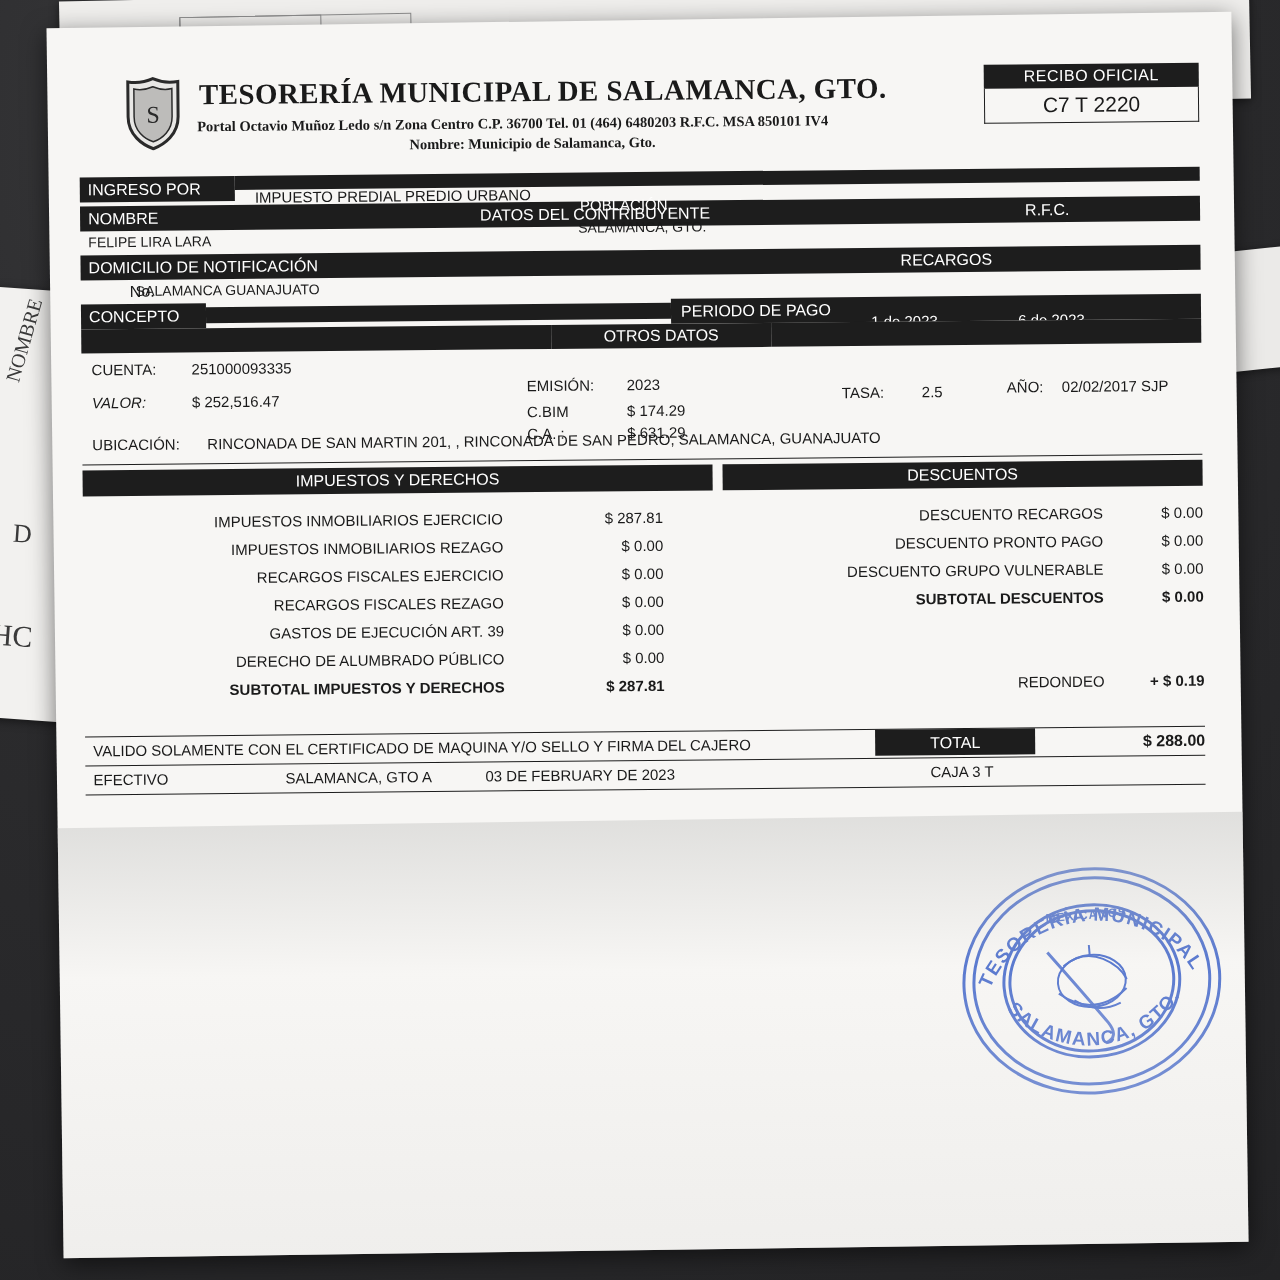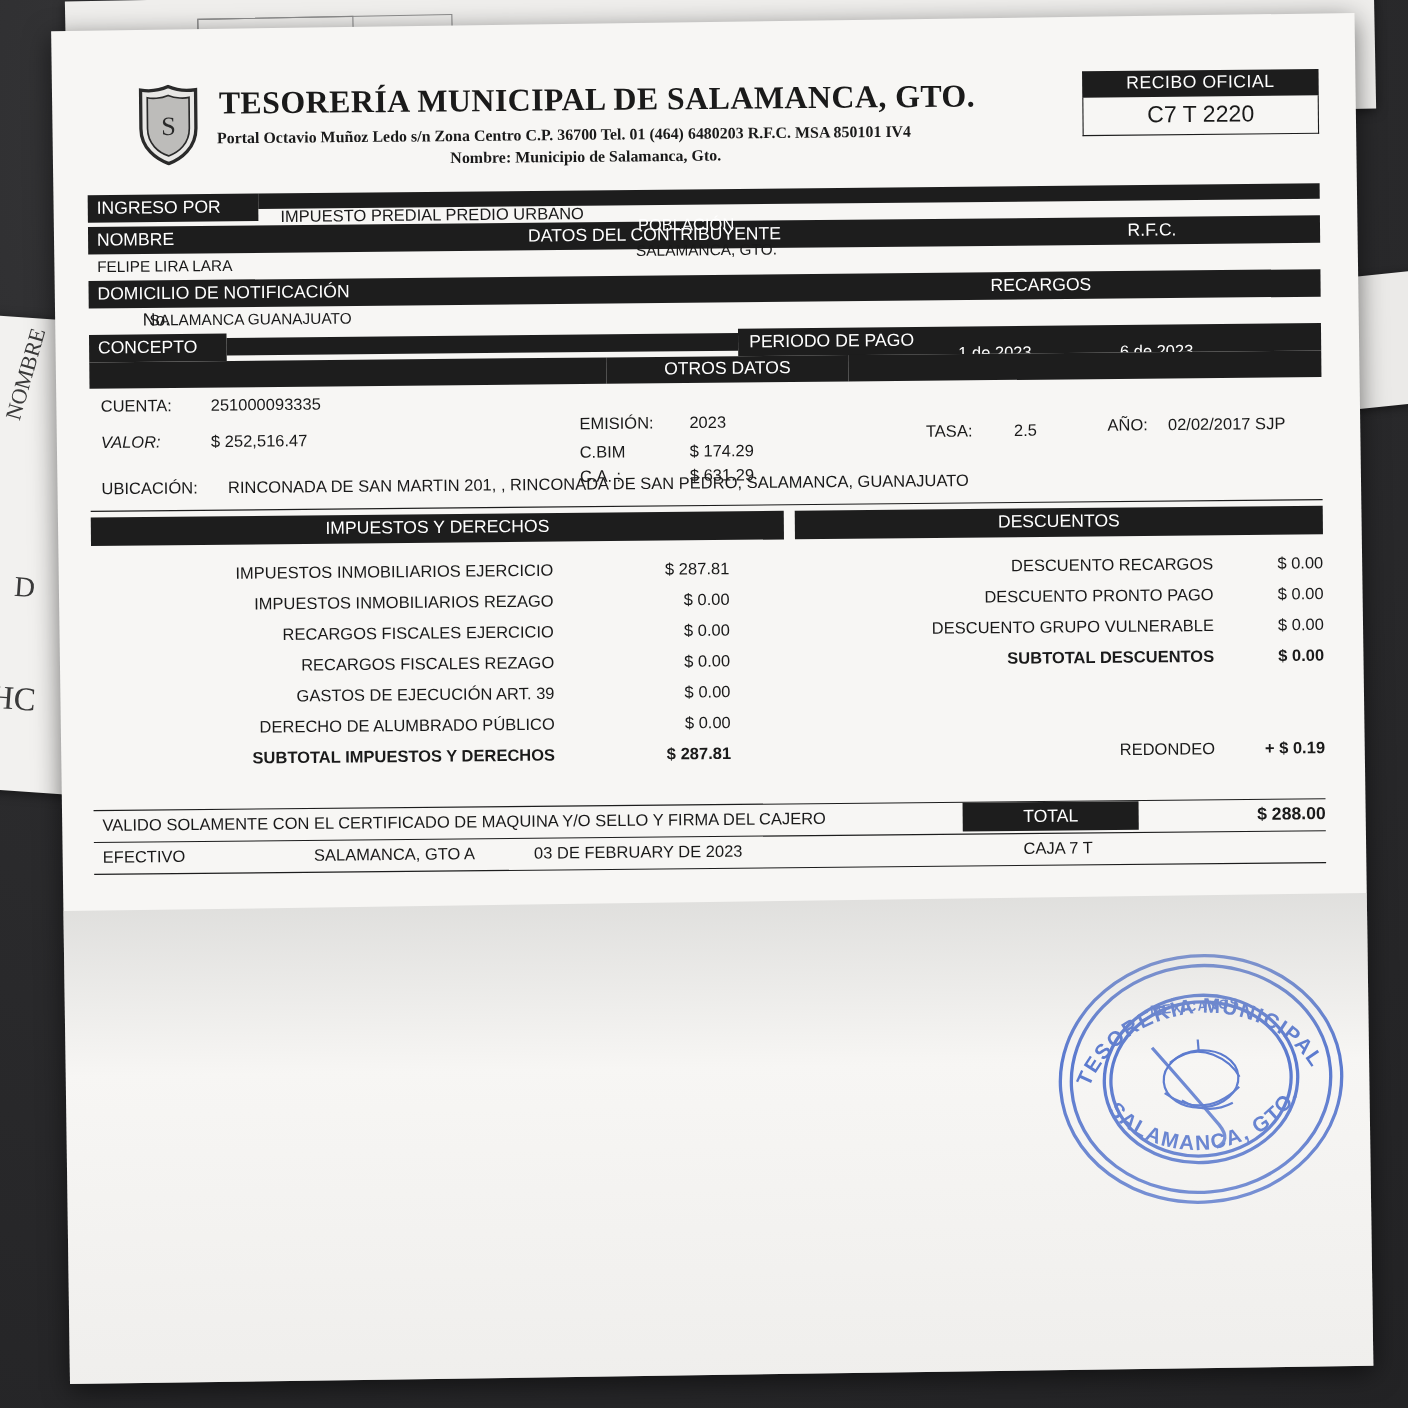--- a/index.html
+++ b/index.html
@@ -296,21 +296,21 @@
       <div class="li" style="left:8px;top:5px;font-size:15px;">VALIDO SOLAMENTE CON EL CERTIFICADO DE MAQUINA Y/O SELLO Y FIRMA DEL CAJERO</div>
       <div style="position:absolute;left:790px;top:0;width:160px;height:26px;background:#1d1d1d;"></div>
       <div class="li" style="left:845px;top:5px;color:#fff;font-size:16px;">TOTAL</div>
       <div class="amt b" style="left:990px;top:5px;width:130px;text-align:right;font-size:16px;">$ 288.00</div>
     </div>
 
     <div class="footrow">
       <div class="li" style="left:8px;top:5px;text-align:center;">EFECTIVO</div>
       <div class="li" style="left:200px;top:5px;">SALAMANCA, GTO A</div>
       <div class="li" style="left:400px;top:5px;">03 DE FEBRUARY DE 2023</div>
-      <div class="li" style="left:845px;top:5px;">CAJA 7 T</div>
+      <div class="li" style="left:845px;top:5px;">CAJA 3 T</div>
     </div>
 
   </div>
 
   <div class="stamp">
     <svg width="275" height="245" viewBox="0 0 275 245">
       <g fill="none" stroke="#2b54c4" stroke-width="3">
         <ellipse cx="137" cy="122" rx="128" ry="112"></ellipse>
         <ellipse cx="137" cy="122" rx="118" ry="103"></ellipse>
         <ellipse cx="137" cy="122" rx="88" ry="76"></ellipse>

